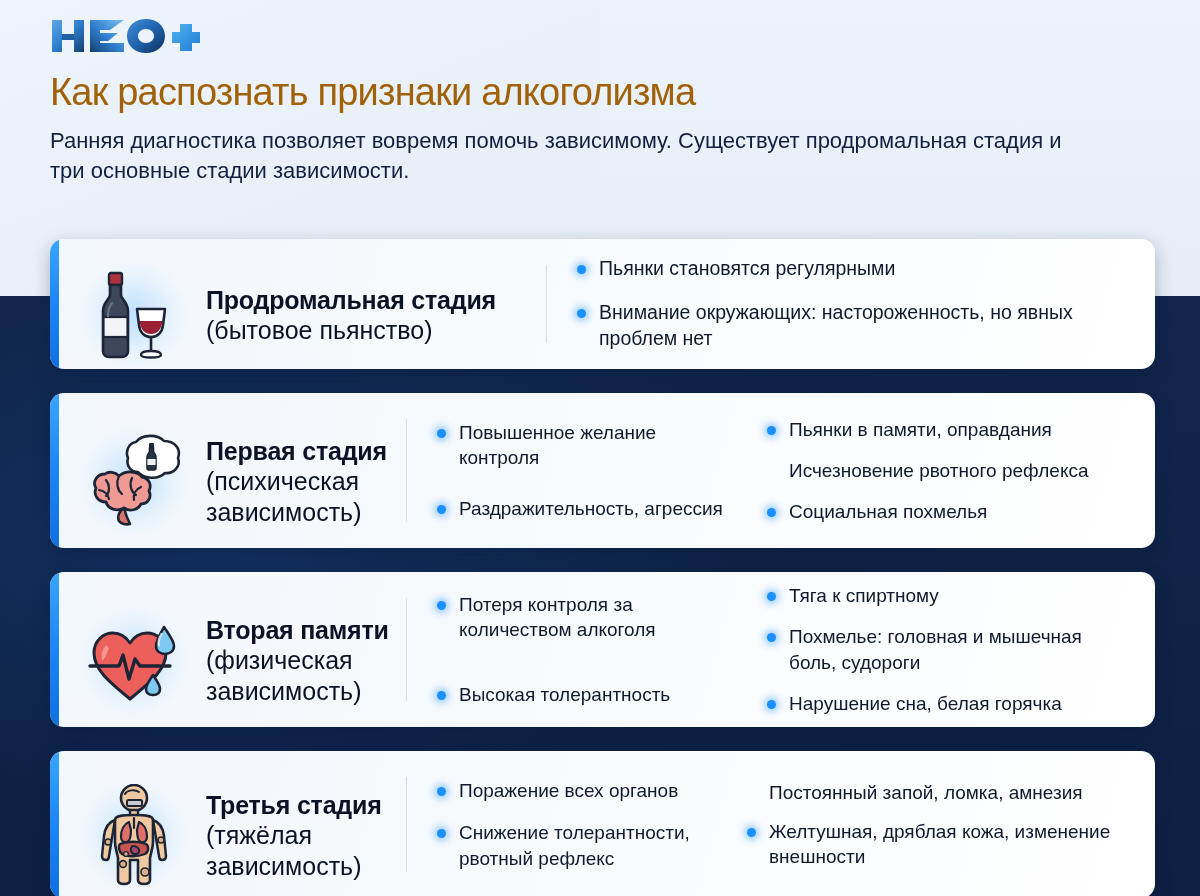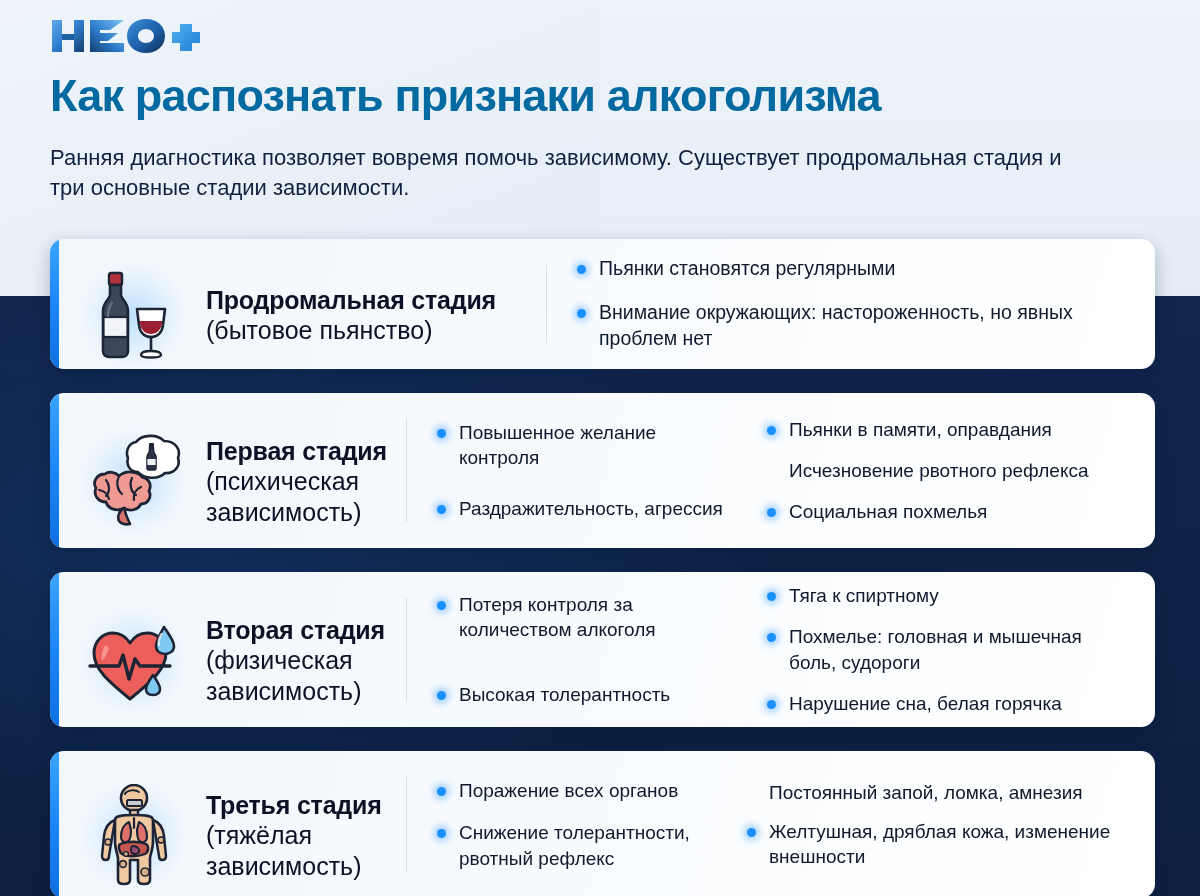--- a/index.html
+++ b/index.html
@@ -53,30 +53,30 @@
 
   .logo {
     display: flex;
     align-items: center;
     height: 44px;
     margin-bottom: 14px;
   }
   .logo svg { display: block; }
 
   .page-title {
-    font-size: 45px;
-    font-weight: 700;
-    color: #0369a1;
+    font-size: 38px;
+    font-weight: 400;
+    color: #a16207;
     letter-spacing: -0.8px;
     line-height: 1.08;
     white-space: nowrap;
   }
 
   .page-subtitle {
-    margin-top: 22px;
+    margin-top: 13px;
     font-size: 22px;
     font-weight: 400;
     color: #12203f;
     line-height: 1.38;
     max-width: 1030px;
   }
 
   
   .cards {
     position: absolute;
@@ -337,21 +337,21 @@
           <path d="M44 84 C22 66 8 54 8 38 C8 26 17 18 27 18 C34 18 40 22 44 28 C48 22 54 18 61 18 C71 18 80 26 80 38 C80 54 66 66 44 84 Z" fill="#ec5f5a" stroke="#1c2436" stroke-width="3" stroke-linejoin="round"></path>
           <path d="M20 30 C16 34 15 40 16 46 C19 44 21 38 23 33 Z" fill="#f79a96" opacity="0.9"></path>
           <path d="M4 51 L28 51 L33 51 L37 40 L43 64 L49 44 L54 51 L84 51" stroke="#1c2436" stroke-width="3.4" fill="none" stroke-linejoin="round" stroke-linecap="round"></path>
 
           <path d="M78 12 C84 21 88 26 88 31 C88 36 84 39 79 39 C74 39 70 36 70 31 C70 26 73 21 78 12 Z" fill="#7ec9f2" stroke="#1c2436" stroke-width="2.6" stroke-linejoin="round"></path>
           <path d="M75.5 19 C73 23 72 27 73 30" stroke="#ffffff" stroke-width="2.2" fill="none" stroke-linecap="round" opacity="0.75"></path>
           <path d="M67 60 C71 66 74 70 74 74 C74 78 71 80 67 80 C63 80 60 78 60 74 C60 70 63 66 67 60 Z" fill="#7ec9f2" stroke="#1c2436" stroke-width="2.6" stroke-linejoin="round"></path>
         </svg>
       </div>
       <div class="card-title">
-        <span class="t-strong">Вторая стадия</span>
+        <span class="t-strong">Вторая памяти</span>
         <span class="t-sub">(физическая зависимость)</span>
       </div>
     </div>
     <div class="divider"></div>
     <div class="card-body">
       <div class="col col-a">
         <div class="bullet-item">Потеря контроля за количеством алкоголя</div>
         <div class="bullet-item">Высокая толерантность</div>
       </div>
       <div class="col col-b">

